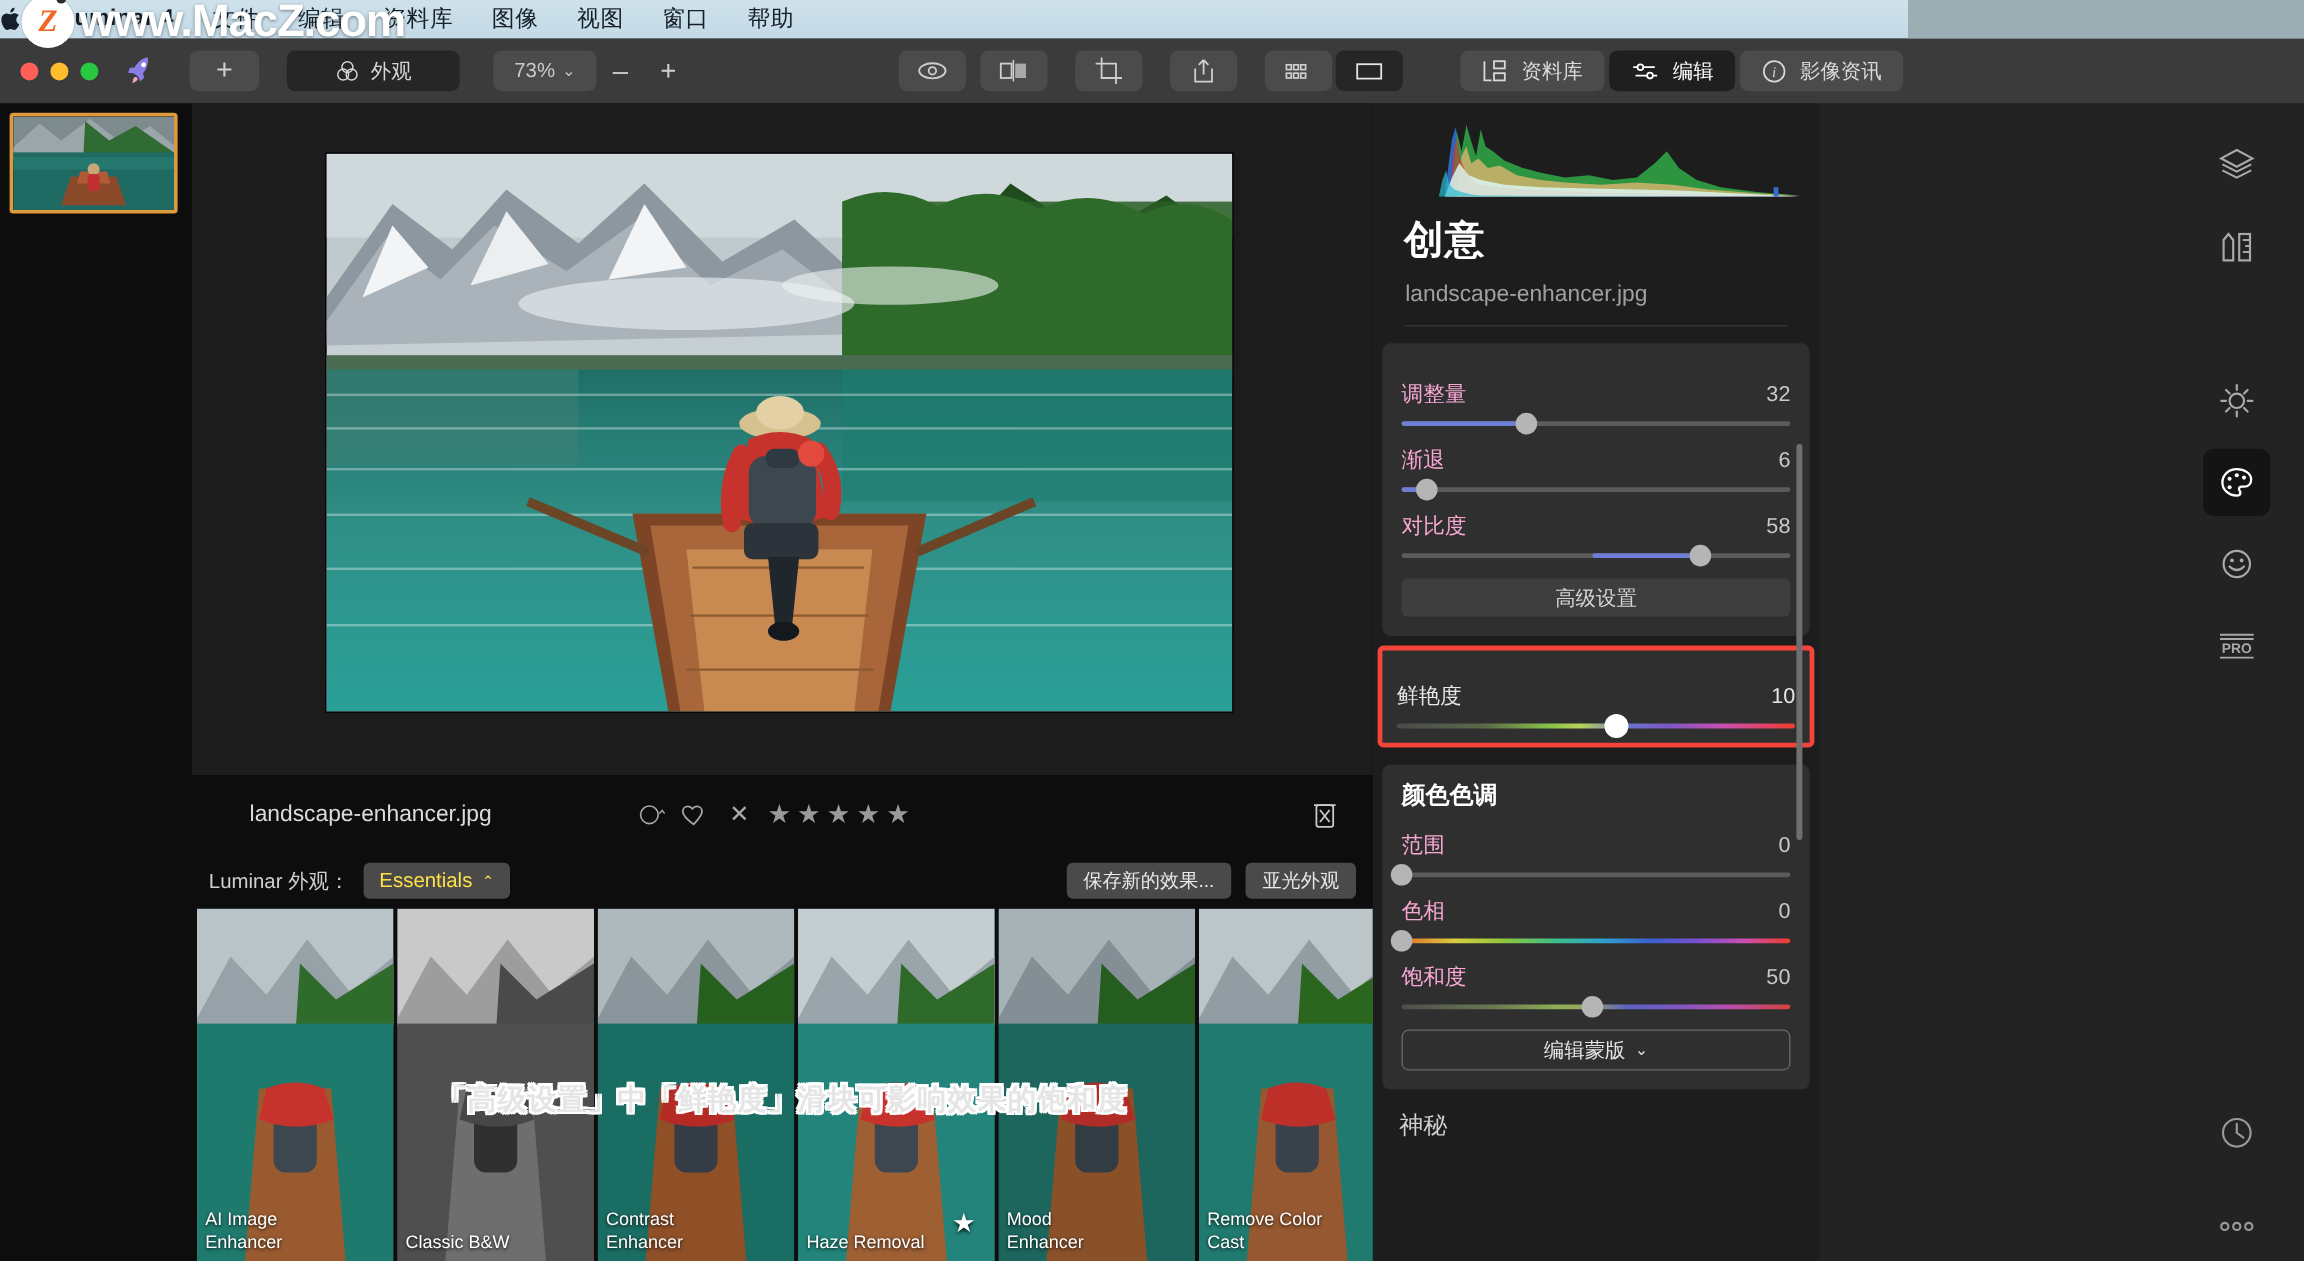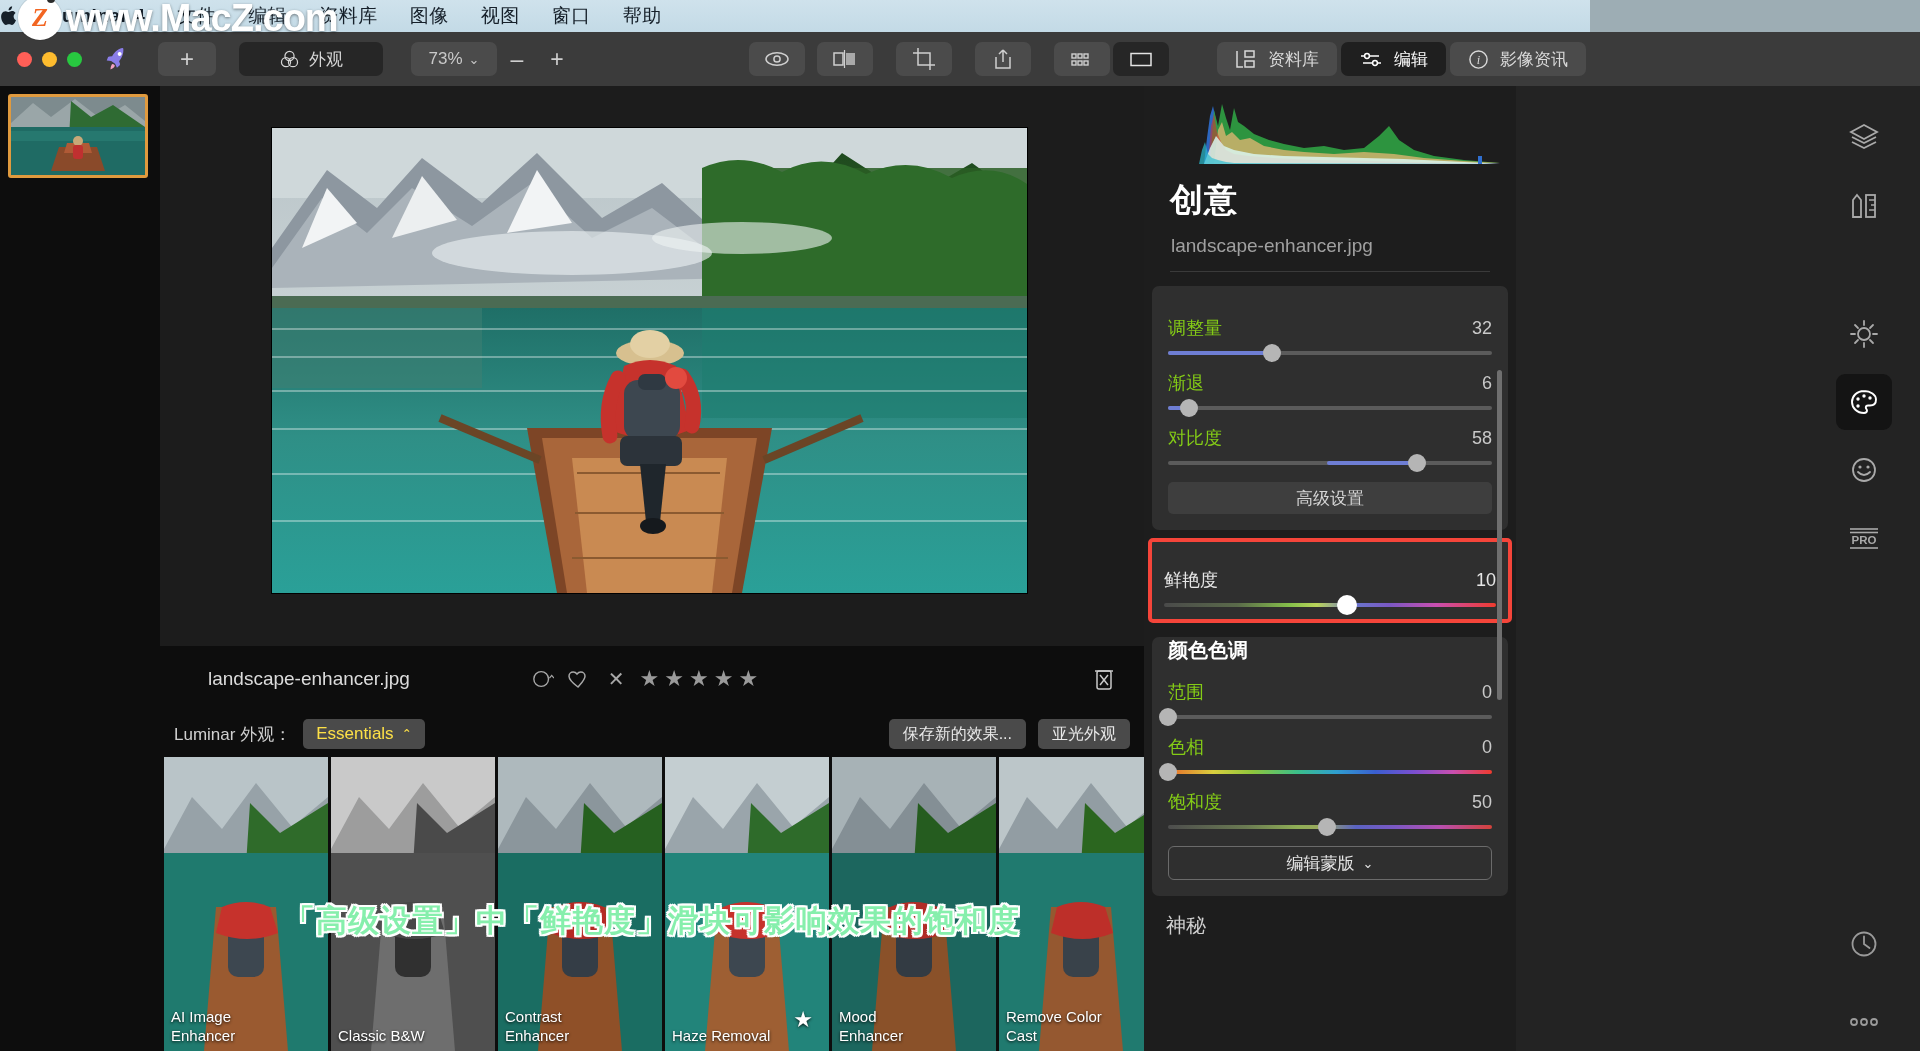--- a/index.html
+++ b/index.html
@@ -78,21 +78,21 @@
 
   .strip { position:absolute; left:0; top:671px; width:984px; height:294px; background:#0d0d0d;
     display:flex; gap:3px; padding-left:4px; overflow:hidden; }
   .look { width:164px; height:294px; position:relative; overflow:hidden; flex:0 0 auto; }
   .look .lbl { position:absolute; left:7px; bottom:6px; color:#fff; font-size:15px; line-height:19px;
     text-shadow:0 1px 3px rgba(0,0,0,.9);margin-top:42px; }
   .look .fav { position:absolute; right:16px; bottom:18px; color:#fff; font-size:22px;
     text-shadow:0 1px 3px rgba(0,0,0,.9); }
 
   .annot { position:absolute; left:160px; top:900px; width:984px; text-align:center; z-index:30;
-    font-size:31px; font-weight:bold; color:#86efac; letter-spacing:1px;
+    font-size:24px; font-weight:bold; color:#e5e5e5; letter-spacing:1px;
     -webkit-text-stroke:0px; text-shadow:
       -2px -2px 0 #fff, 2px -2px 0 #fff, -2px 2px 0 #fff, 2px 2px 0 #fff,
       0 -2px 0 #fff, 0 2px 0 #fff, -2px 0 0 #fff, 2px 0 0 #fff; pointer-events:none; }
 
   
   .rpanel { position:absolute; left:1144px; top:86px; width:372px; height:965px; background:#1d1d1d; }
   .hist { margin:10px 16px 0 30px; height:68px; position:relative; }
   .ptitle { font-size:33px; color:#fff; font-weight:bold; margin:14px 0 0 26px; letter-spacing:1px; }
   .pfile { font-size:19px; color:#a0a0a0; margin:12px 0 0 27px; }
   .hr { height:1px; background:#3a3a3a; margin:14px 26px 0 26px; }
@@ -100,21 +100,21 @@
   .card { background:#2f2f2f; border-radius:7px; margin:14px 8px 0 8px; padding:14px 16px 16px 16px; }
   .card-head { display:flex; align-items:center; }
   .card-title { font-size:21px; color:#fff; font-weight:bold; }
   .card-tools { margin-left:auto; display:flex; align-items:center; gap:14px; }
   .toggle { width:40px; height:21px; border-radius:11px; border:2px solid #c6c6c6; position:relative; }
   .toggle:after { content:""; position:absolute; right:3px; top:2.5px; width:13px; height:13px;
     border-radius:50%; background:#c6c6c6; }
 
   .srow { margin-top:16px; }
   .srow .top { display:flex; align-items:baseline; }
-  .slabel { font-size:18px; color:#84cc16; }
+  .slabel { font-size:18px; color:#f9a8d4; }
   .svalue { margin-left:auto; font-size:18px; color:#c9c9c9; }
   .track { position:relative; height:4px; border-radius:2px; background:#5b5b5b; margin-top:11px; }
   .fill { position:absolute; left:0; top:0; height:4px; border-radius:2px; background:#6e7ed4; }
   .knob { position:absolute; top:-7px; width:18px; height:18px; border-radius:50%;
     background:#b5b5b5; transform:translateX(-9px); }
   .knob.white { background:#fff; width:20px; height:20px; top:-8px; transform:translateX(-10px); }
 
   .track.rainbow { background:linear-gradient(90deg,#4a4a4a 0%,#5a6a4a 22%,#86c04a 38%,
       #b9d35a 46%,#6a74cc 58%,#7b58c4 68%,#c94fb0 82%,#ef3b2e 100%); }
   .track.hue { background:linear-gradient(90deg,#e86b2a 0%,#d9cf3e 14%,#8fc63d 26%,
@@ -564,21 +564,21 @@
       <div class="top">
         <span class="slabel" style="color:#e6e6e6">鲜艳度</span>
         <span class="svalue" style="color:#e6e6e6">10</span>
       </div>
       <div class="track rainbow">
         <div class="knob white" style="left:55%"></div>
       </div>
     </div>
   </div>
 
-  <div class="card" style="margin-top:14px;padding-top:0">
+  <div class="card" style="margin-top:14px;padding-top:12px">
     <div class="sect-title">颜色色调</div>
 
     <div class="srow">
       <div class="top">
         <span class="slabel">范围</span>
         <span class="svalue">0</span>
       </div>
       <div class="track">
         <div class="knob" style="left:0%"></div>
       </div>

